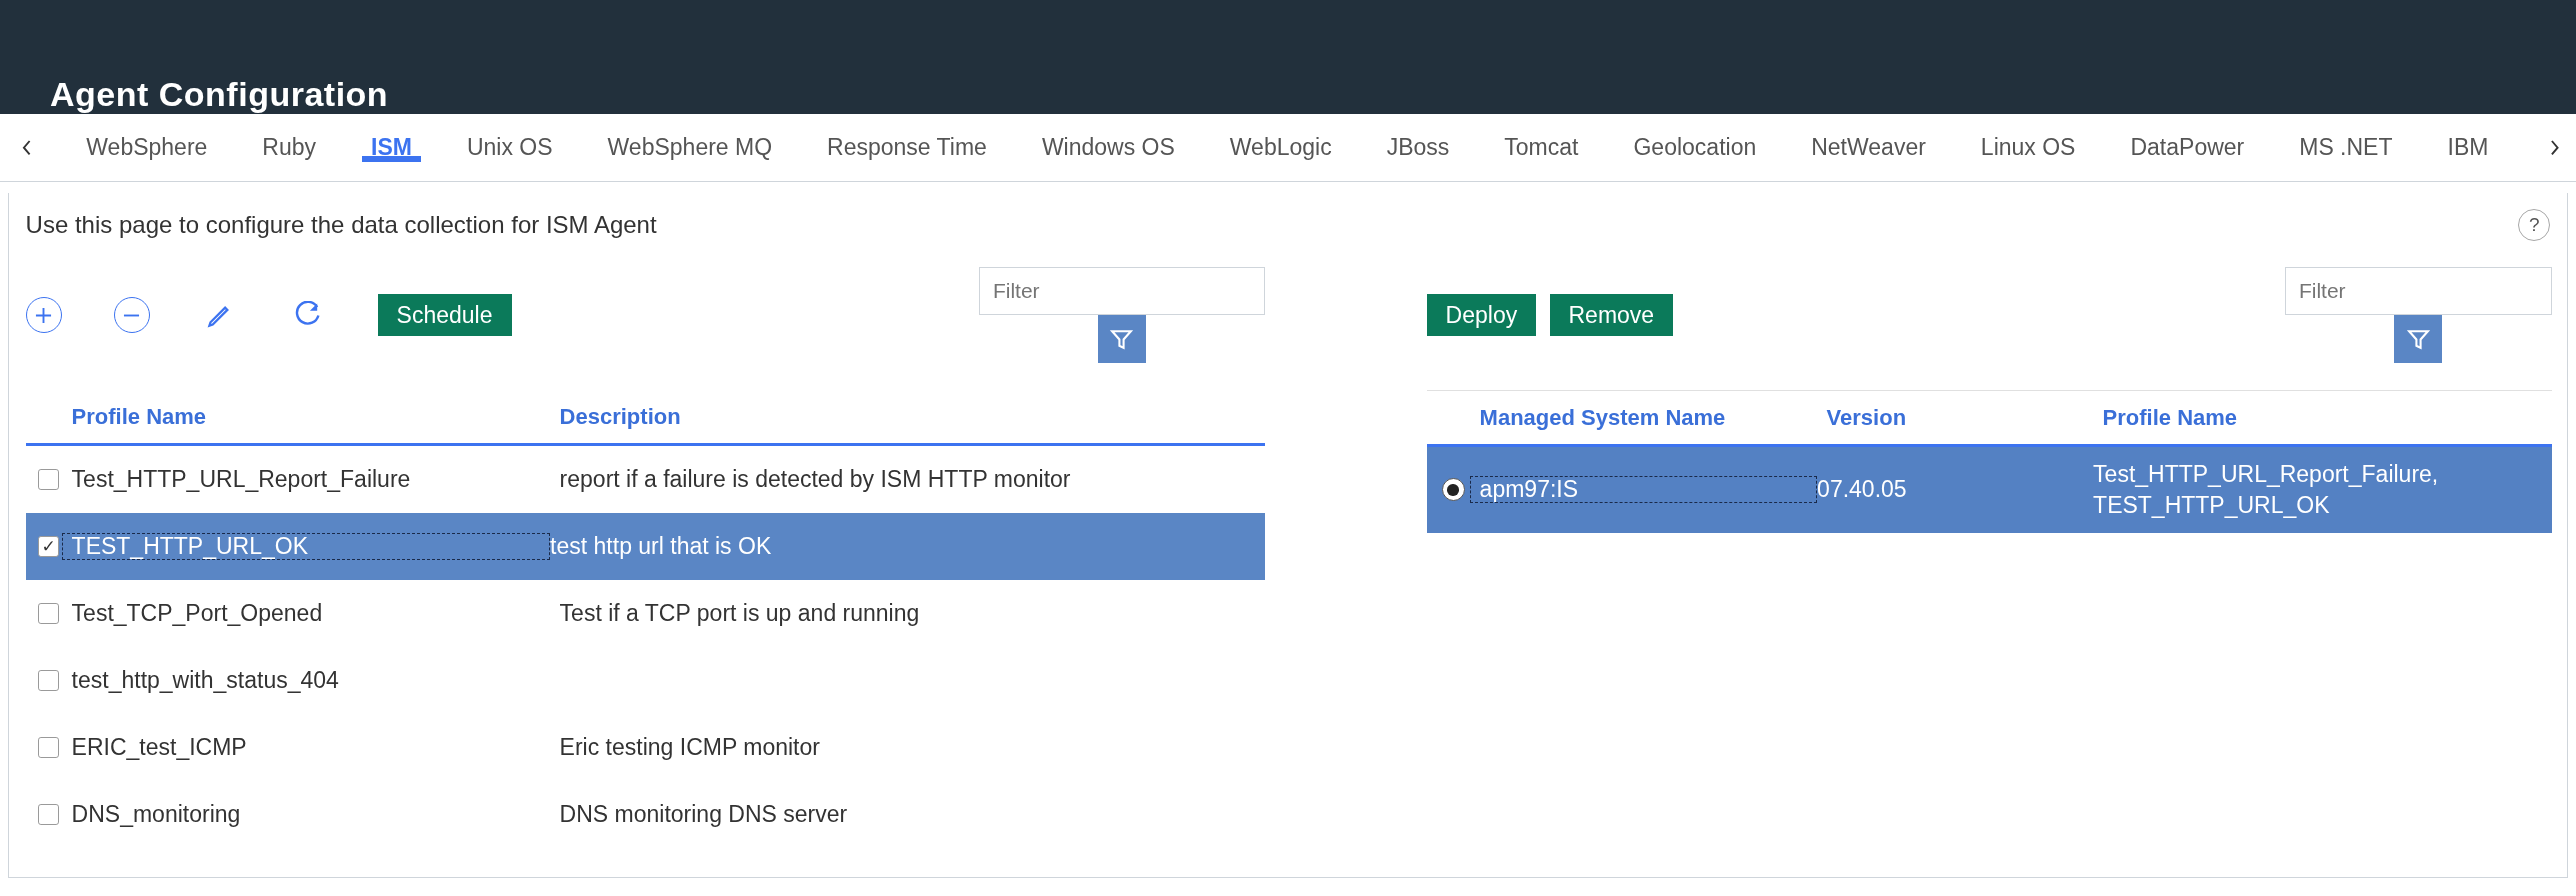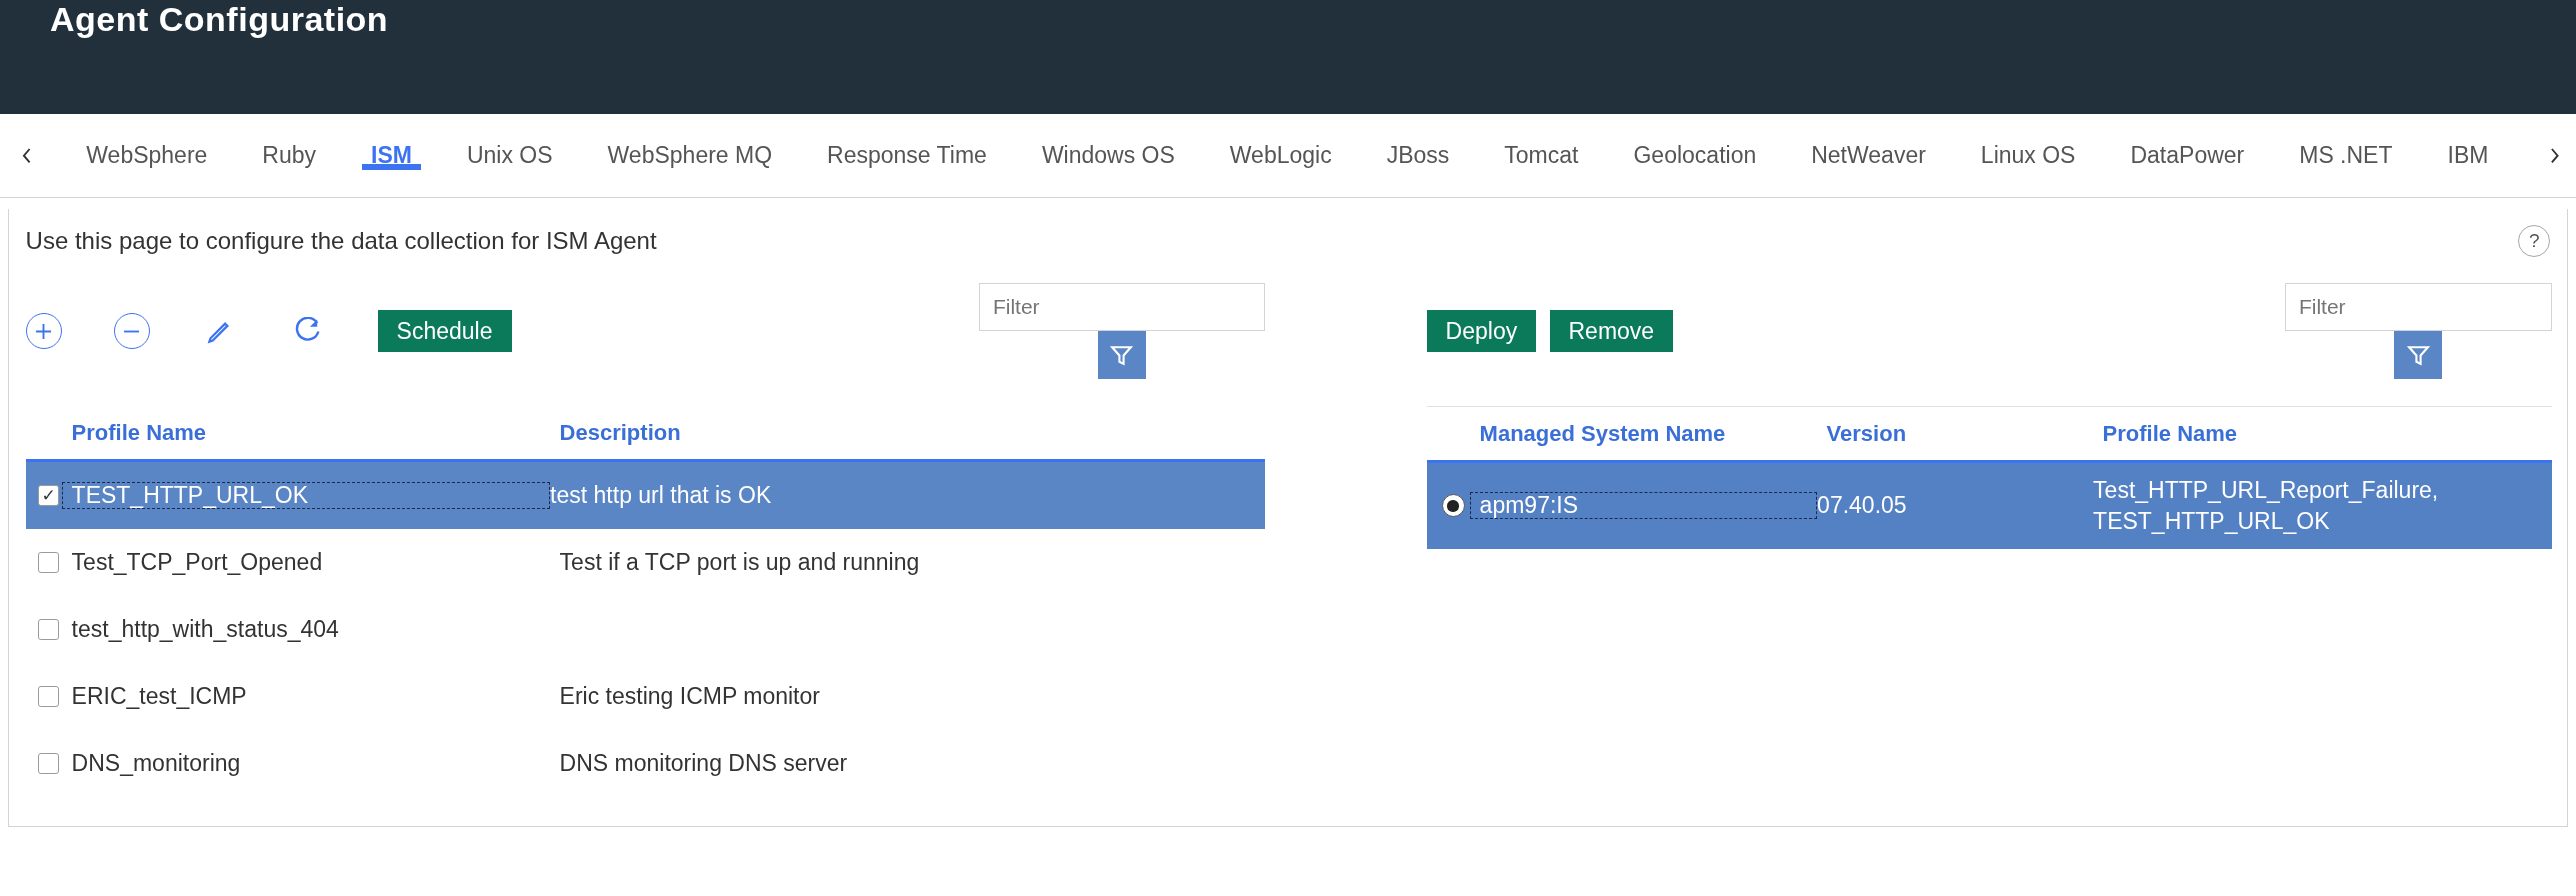--- a/index.html
+++ b/index.html
@@ -16,35 +16,35 @@
   }
   * { box-sizing: border-box; }
   html, body { margin:0; padding:0; width:2576px; font-family: "Helvetica Neue", Arial, sans-serif; color:var(--text-gray); }
   body { background:#fff; }
 
   .title-bar {
     background: var(--dark-header);
     height: 114px;
     padding-left: 50px;
     display:flex;
-    align-items:flex-start;
+    align-items:flex-end;
   }
   .title-bar h1 {
     color:#fff;
     font-size: 34px;
     font-weight:700;
     letter-spacing:0.5px;
     margin:0;
   }
 
   .tabbar-wrap {
     display:flex;
     align-items:center;
     border-bottom:1px solid var(--border-gray);
-    height:84px;
+    height:68px;
     padding-left:13.3px;
     padding-right:7.6px;
   }
   .tab-scroll-btn {
     width:27px;
     height:74px;
     display:flex;
     align-items:center;
     justify-content:center;
     color:#333;
@@ -313,20 +313,27 @@
           </div>
         </div>
       </div>
 
       <div class="grid">
         <div class="grid-header">
           <div class="colA gh-label">Profile Name</div>
           <div class="colB gh-label">Description</div>
         </div>
         <div id="left-rows">
+            <div class="grid-row">
+              <div class="chk-cell">
+                <div class="chk"></div>
+              </div>
+              <div class="cellA">Test_HTTP_URL_Report_Failure</div>
+              <div class="cellB">report if a failure is detected by ISM HTTP monitor</div>
+            </div>
             <div class="grid-row selected">
               <div class="chk-cell">
                 <div class="chk checked"></div>
               </div>
               <div class="cellA">TEST_HTTP_URL_OK</div>
               <div class="cellB">test http url that is OK</div>
             </div>
             <div class="grid-row">
               <div class="chk-cell">
                 <div class="chk"></div>

